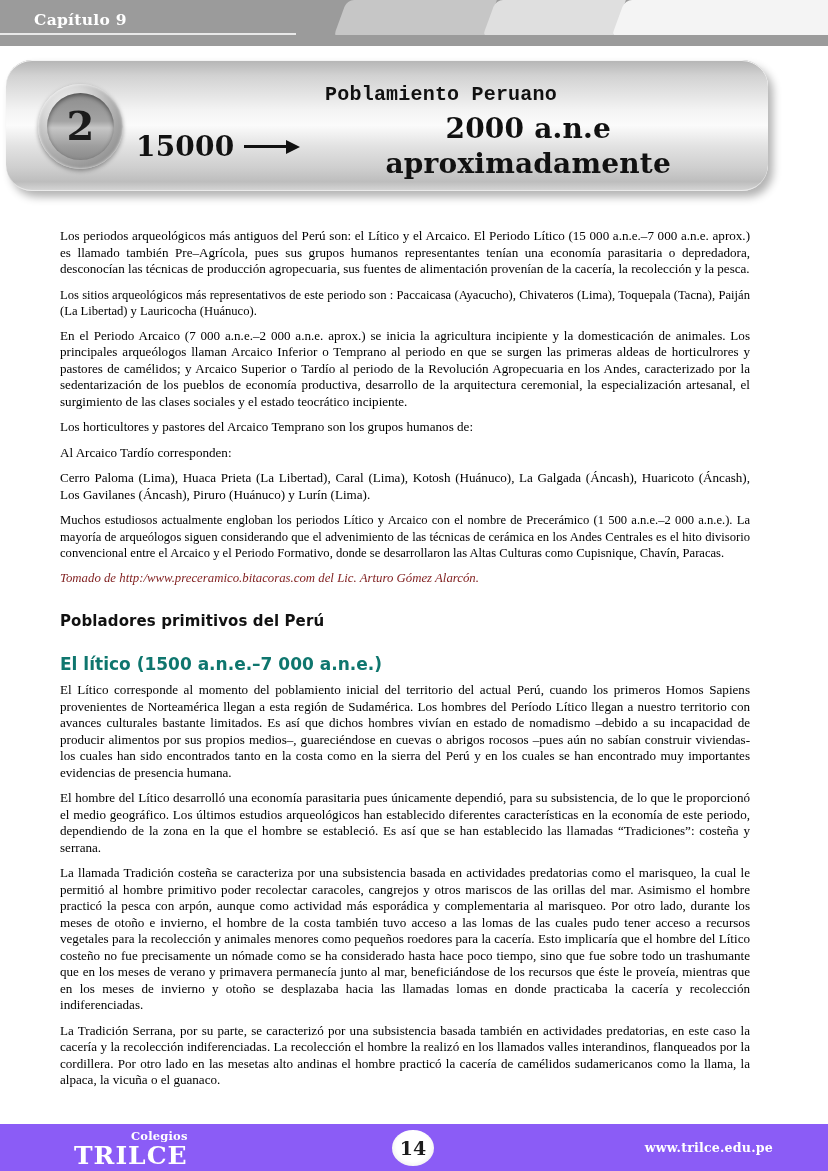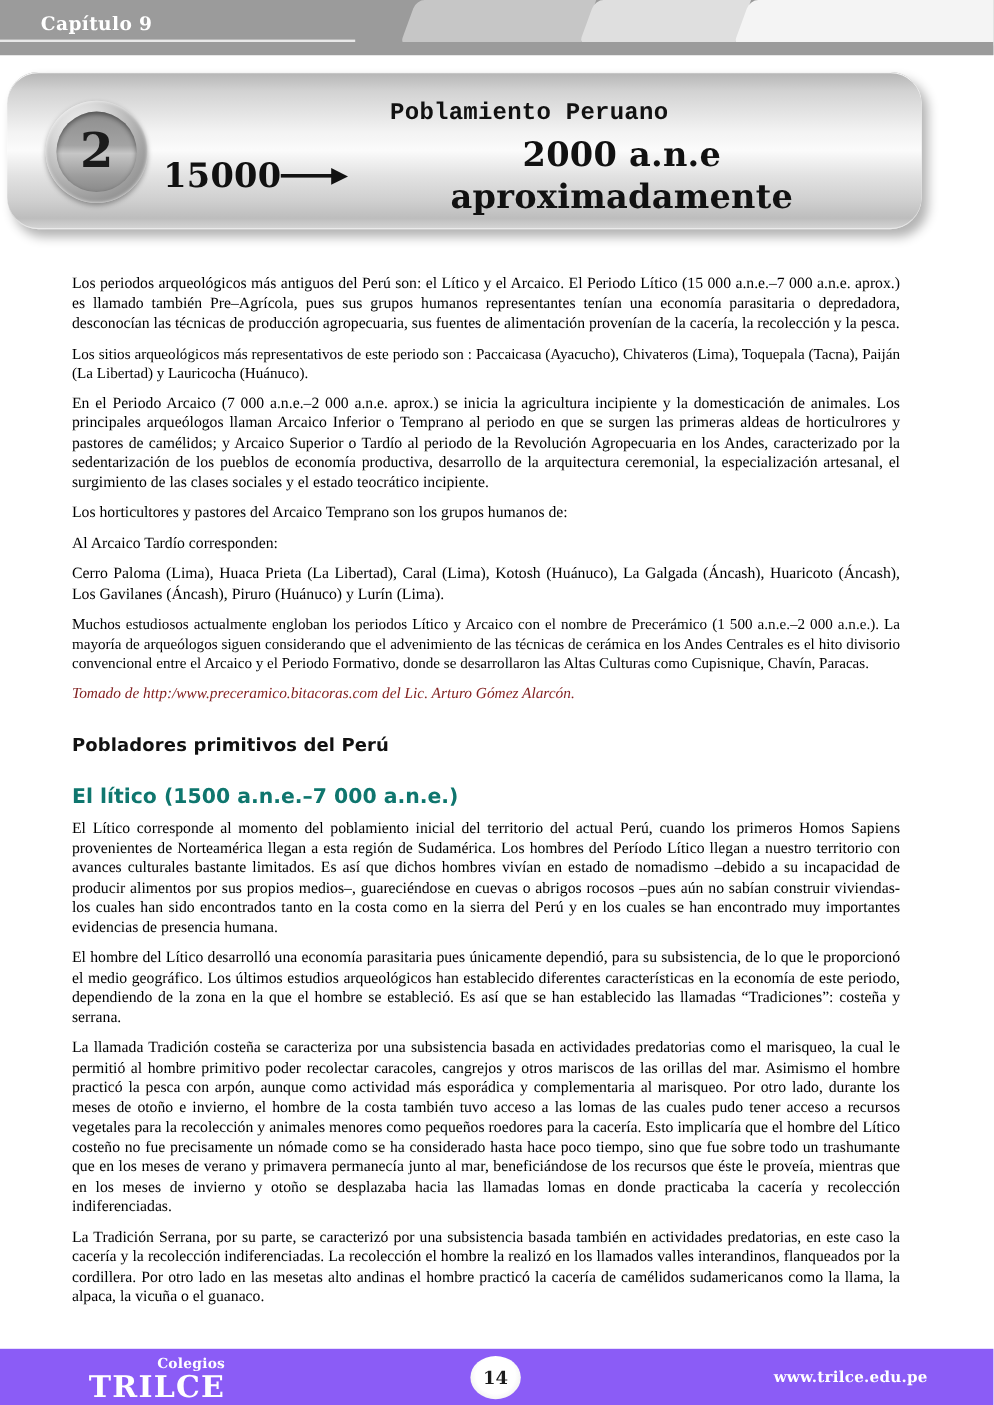--- a/index.html
+++ b/index.html
@@ -142,20 +142,21 @@
   .banner-line2 {
     font-family: "DejaVu Serif", "Liberation Serif", serif;
     font-weight: bold;
     font-size: 28px;
     color: #111111;
     line-height: 1.25;
     letter-spacing: 0.2px;
     display: flex;
     align-items: center;
     justify-content: center;
+    gap: 10px;
     margin-top: 4px;
   }
   .arrow-icon {
     display: inline-block;
     position: relative;
     width: 56px; height: 14px;
     flex: 0 0 auto;
   }
   .arrow-icon .shaft {
     position: absolute;
@@ -246,21 +247,21 @@
     width: 42px; height: 36px;
     border-radius: 50%;
     background: radial-gradient(ellipse at 50% 45%, #ffffff 0%, #ffffff 55%, #f0f0f0 78%, #dcdcdc 100%);
     display: flex;
     align-items: center;
     justify-content: center;
   }
   .page-badge .pnum {
     font-family: "DejaVu Serif", "Liberation Serif", serif;
     font-weight: bold;
-    font-size: 15px;
+    font-size: 19px;
     color: #1c1c1c;
   }
   .footer-url {
     position: absolute;
     right: 55px; top: 16px;
     color: #ffffff;
     font-family: "DejaVu Serif", "Liberation Serif", serif;
     font-weight: bold;
     font-size: 12.6px;
     letter-spacing: 0.2px;

